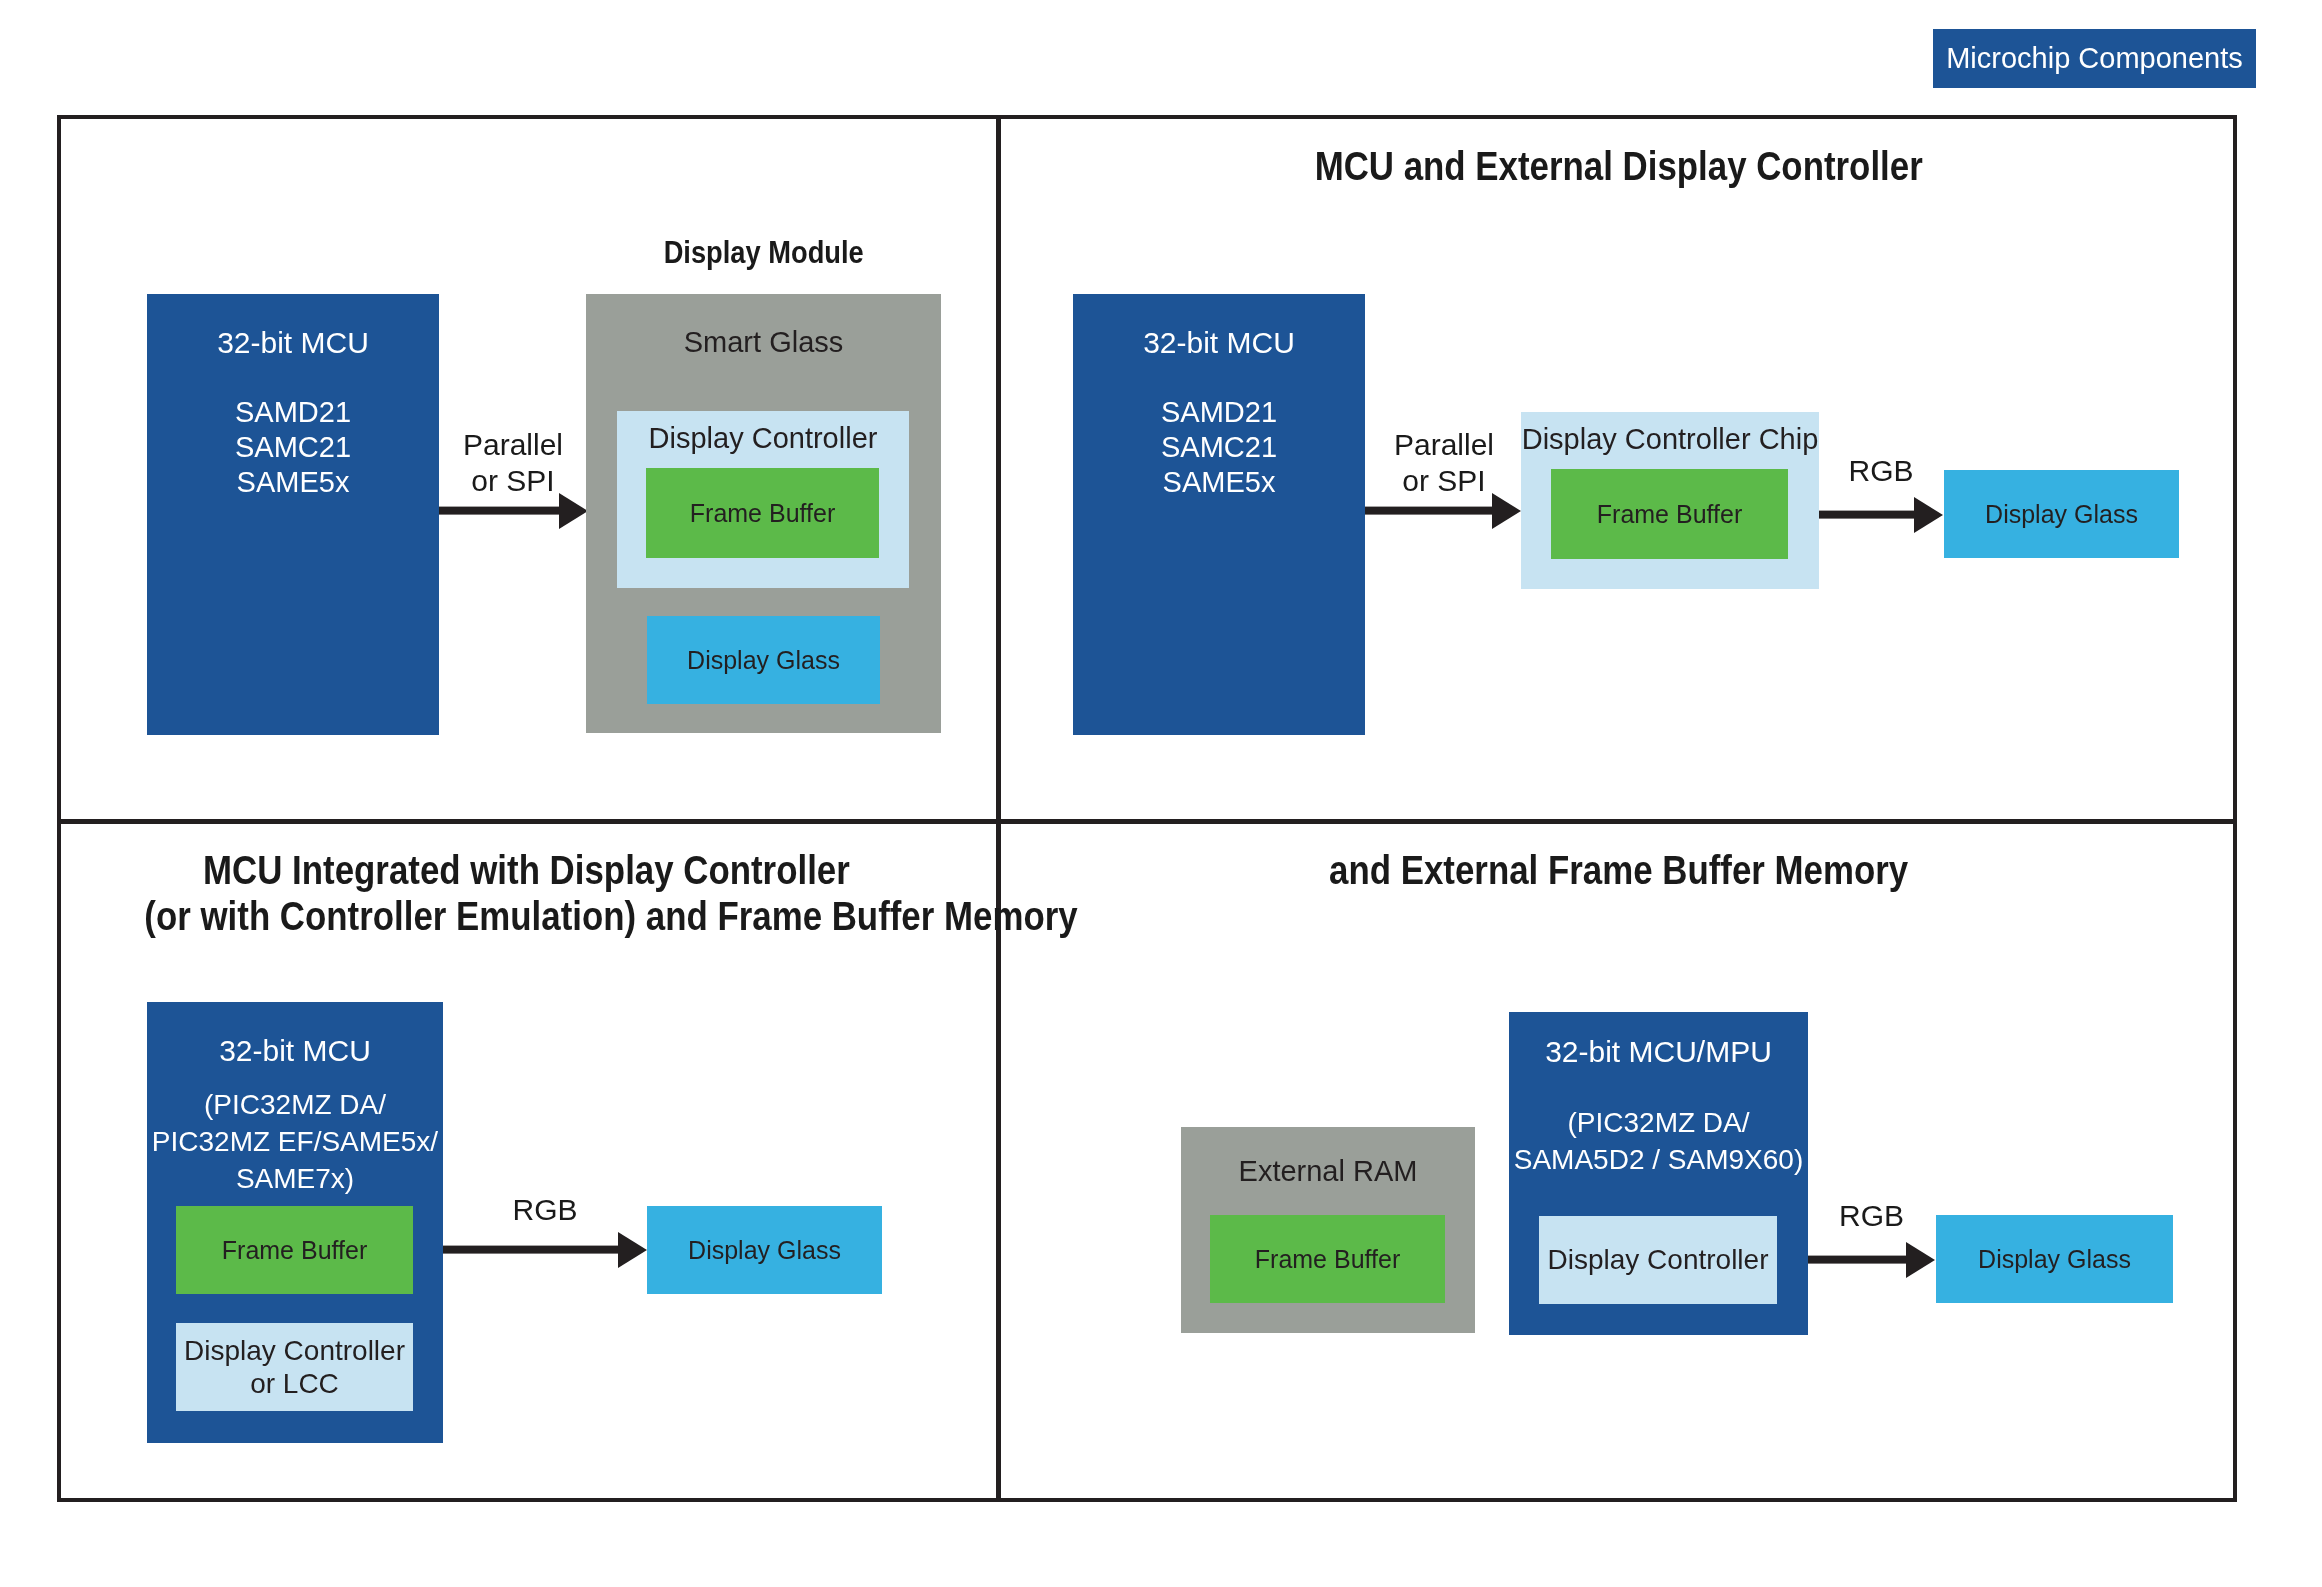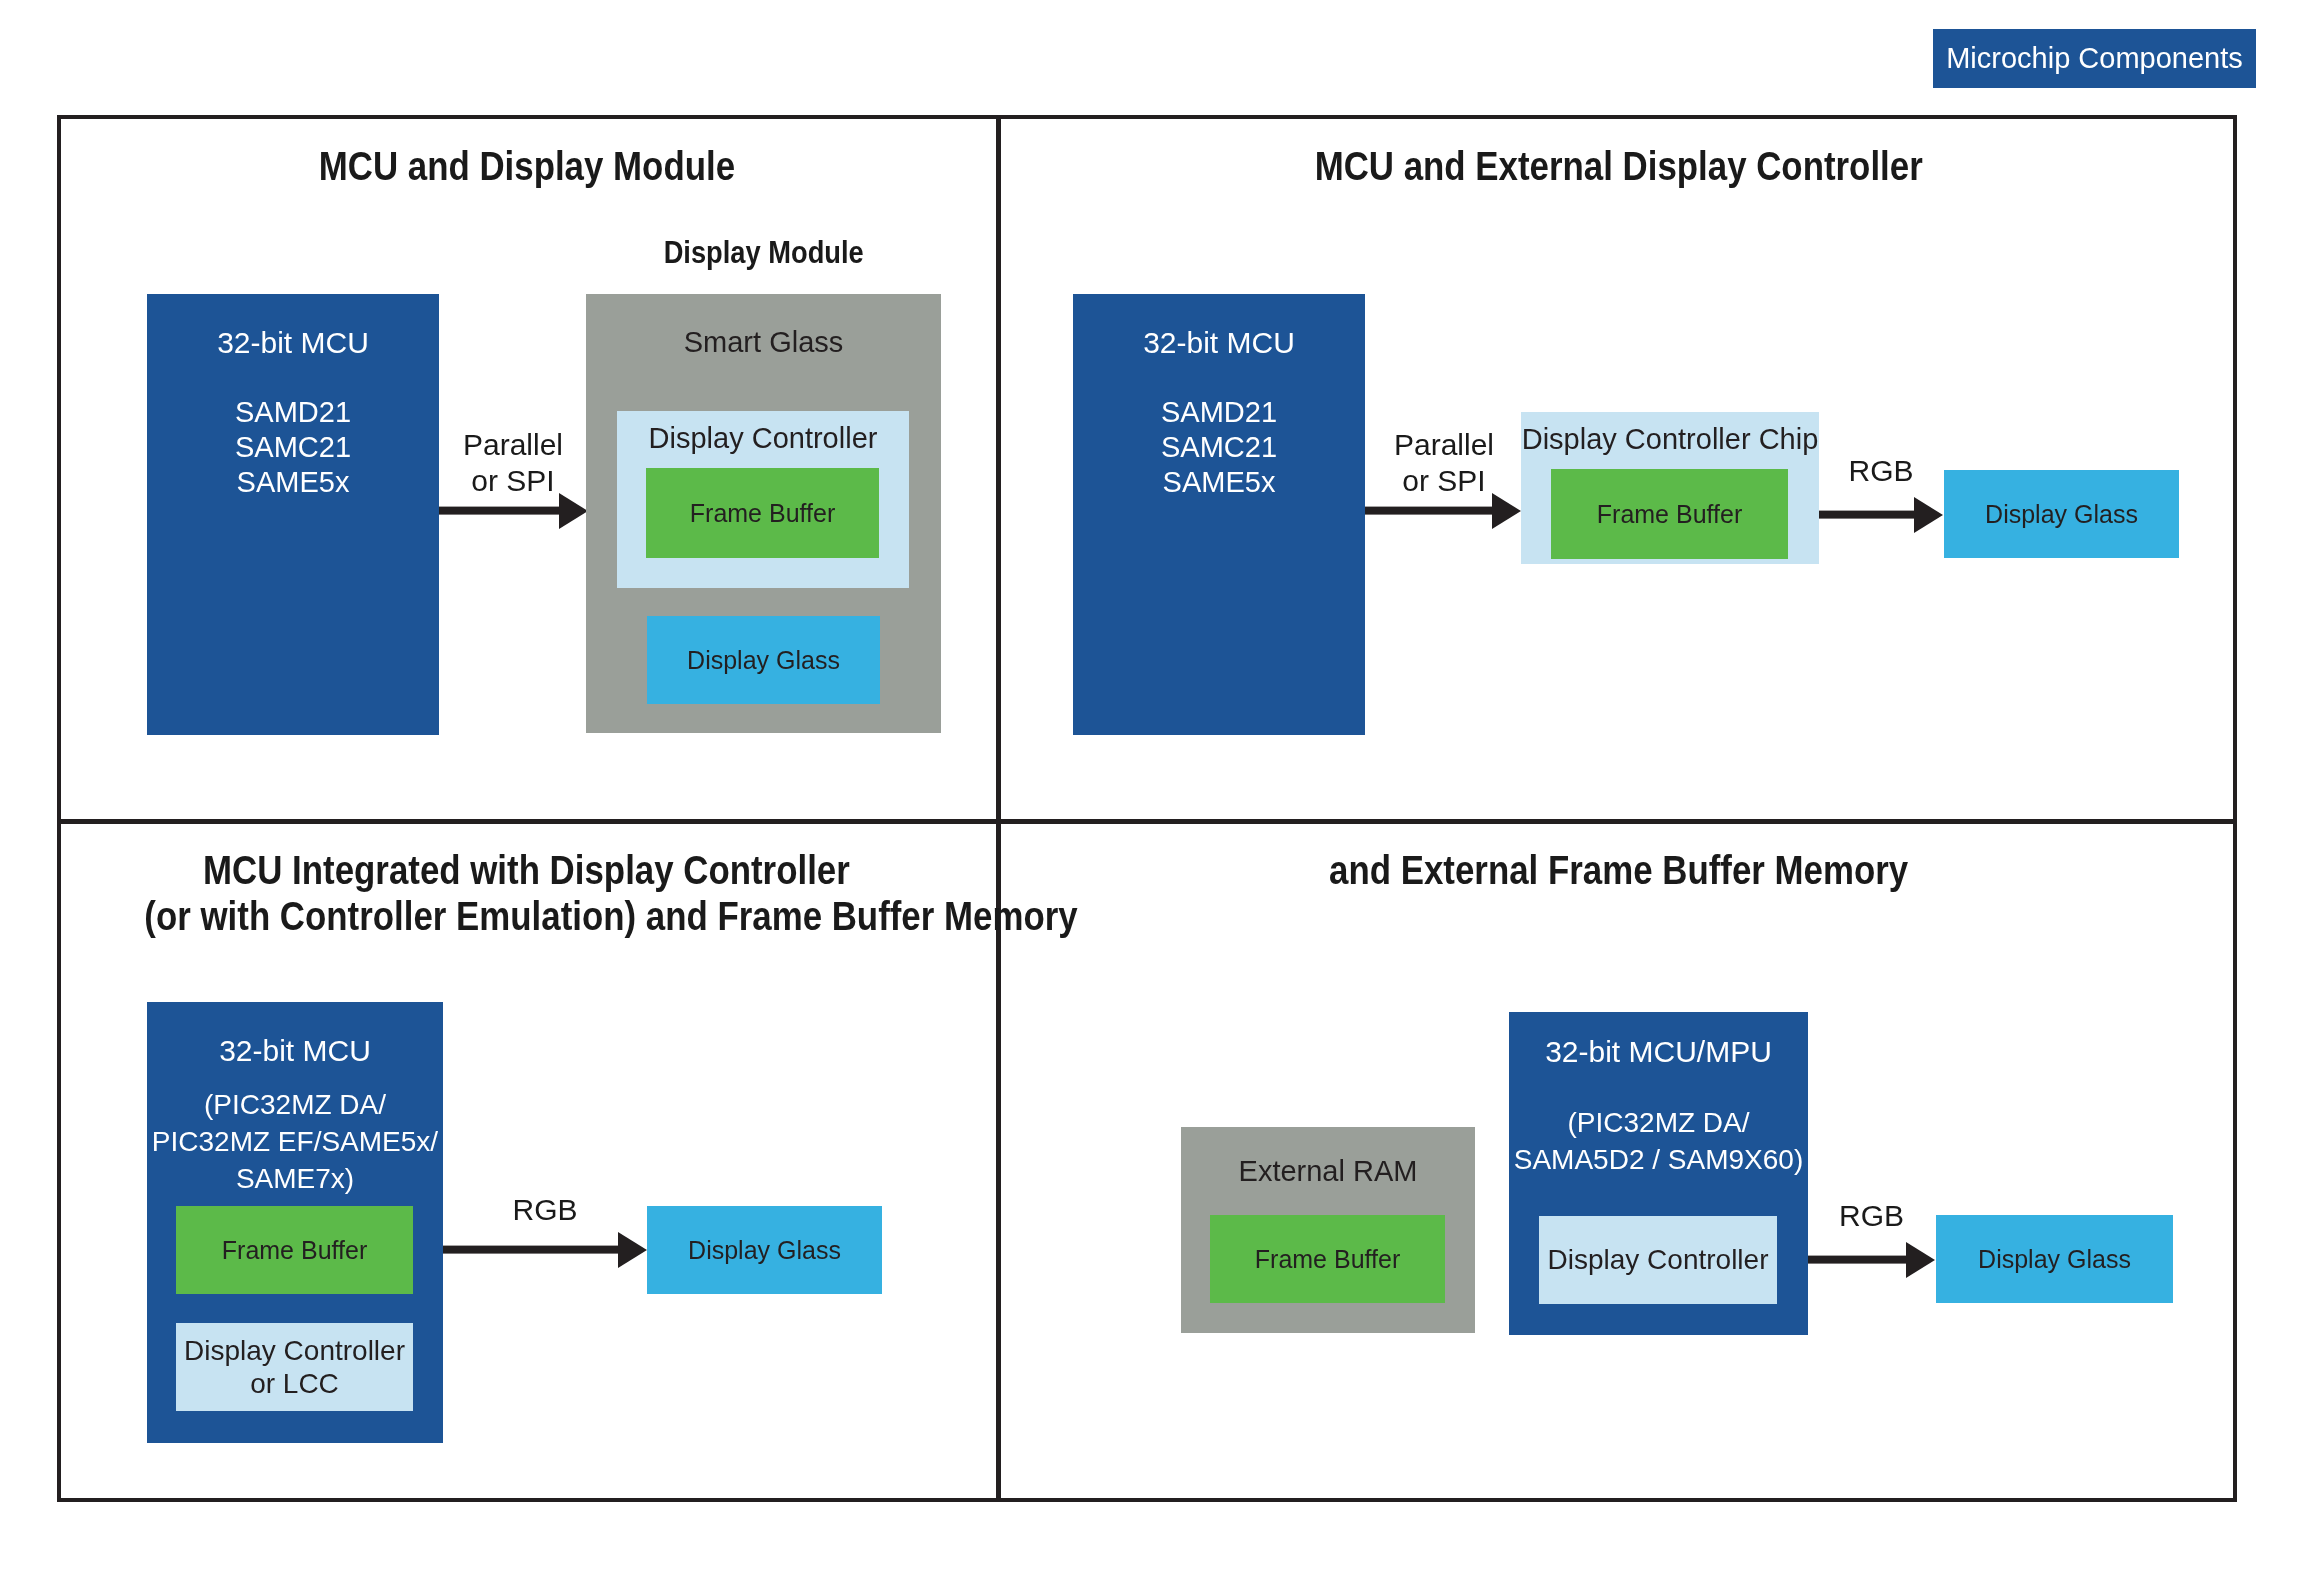--- a/index.html
+++ b/index.html
@@ -68,23 +68,20 @@
 <body>
 
 <div class="canvas">
 
   <div class="abs badge" style="left:1913px; top:29px; width:323px; height:59px;margin-left:20px;">Microchip Components</div>
 
   <div class="abs frame" style="left:57px; top:115px; width:2180px; height:1387px;"></div>
   <div class="abs divider" style="left:996px; top:115px; width:4.9px; height:1387px;"></div>
   <div class="abs divider" style="left:57px; top:819px; width:2180px; height:4.9px;"></div>
 
-  <div class="abs q-title" style="left:62px; top:143px; width:929px;">
-    <span class="tight">MCU and Display Module</span>
-  </div>
 
   <div class="abs section-label" style="left:586px; top:235px; width:355px;">
     <span class="tight">Display Module</span>
   </div>
 
   <div class="abs box blue-box" style="left:147px; top:294px; width:292px; height:441px;">
     <div class="abs box-title" style="left:0; top:31px; width:100%;">32-bit MCU</div>
     <div class="abs box-lines" style="left:0; top:101px; width:100%;">
       <div>SAMD21</div>
       <div>SAMC21</div>
@@ -125,21 +122,21 @@
 
   <div class="abs flow-label" style="left:1351px; top:427px; width:186px;">
     <div>Parallel</div>
     <div>or SPI</div>
   </div>
   <div class="abs arrow" style="left:1365px; top:493px; width:156px;">
     <div class="stem"></div>
     <div class="head"></div>
   </div>
 
-  <div class="abs box lblue-box" style="left:1521px; top:412px; width:298px; height:152px;">
+  <div class="abs box lblue-box" style="left:1521px; top:412px; width:298px; height:177px;">
     <div class="abs box-lines" style="left:0; top:9.8px; width:100%;">Display Controller Chip</div>
     <div class="abs box green-box center-label" style="left:30px; top:57px; width:237px; height:90px;">Frame Buffer</div>
   </div>
 
   <div class="abs flow-label" style="left:1819px; top:453px; width:124px;">RGB</div>
   <div class="abs arrow" style="left:1819px; top:497px; width:124px;">
     <div class="stem"></div>
     <div class="head"></div>
   </div>
 

